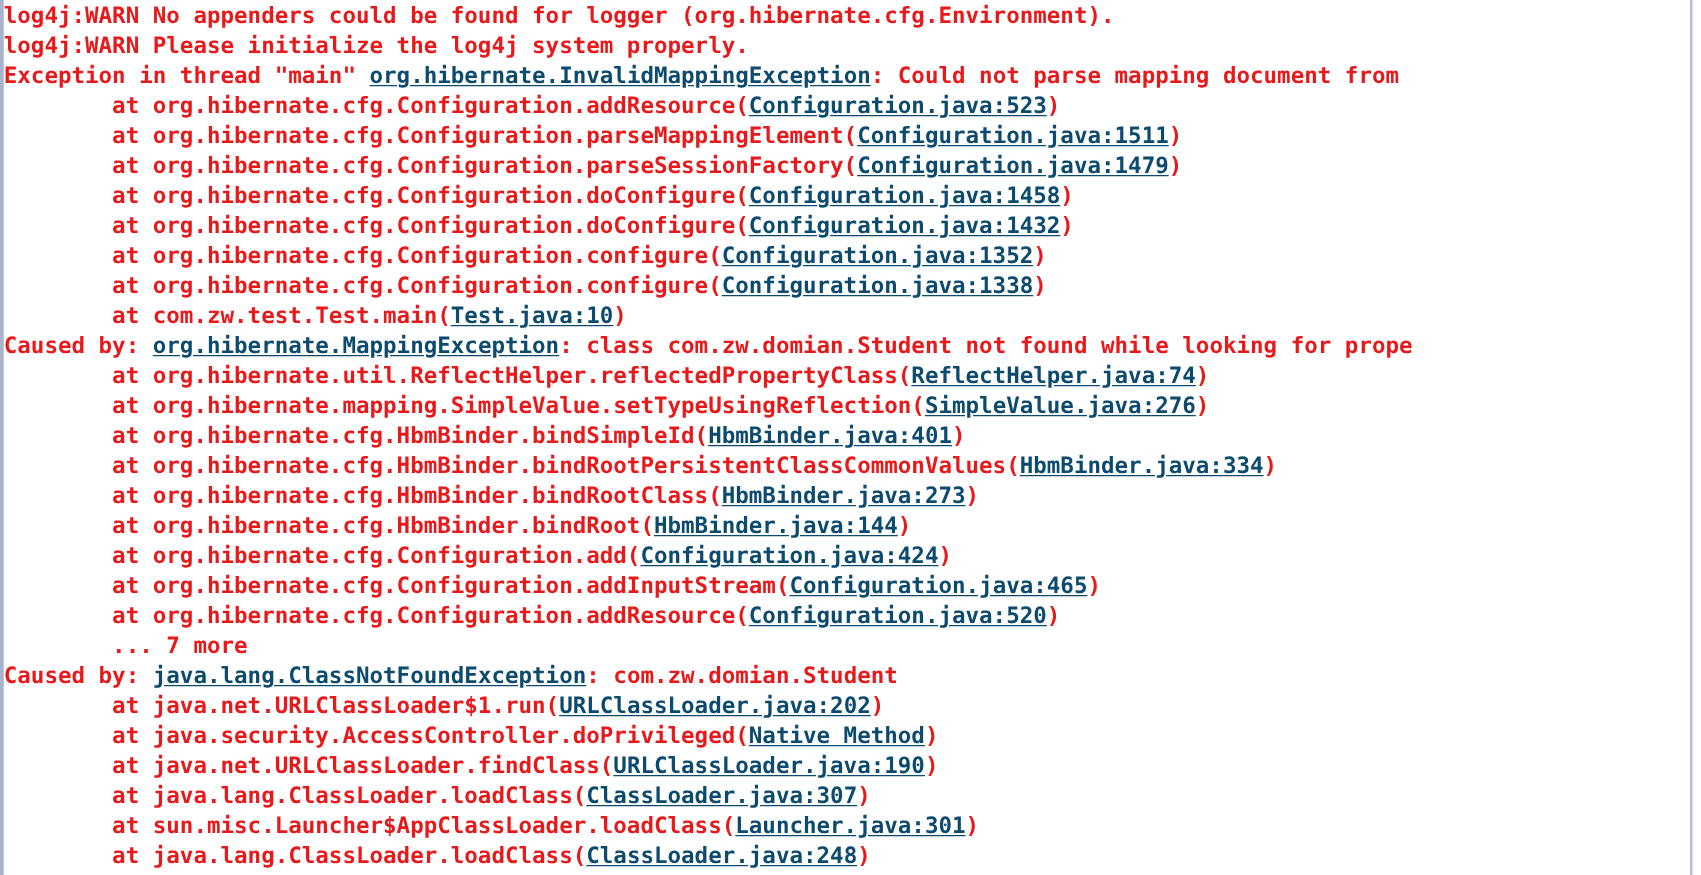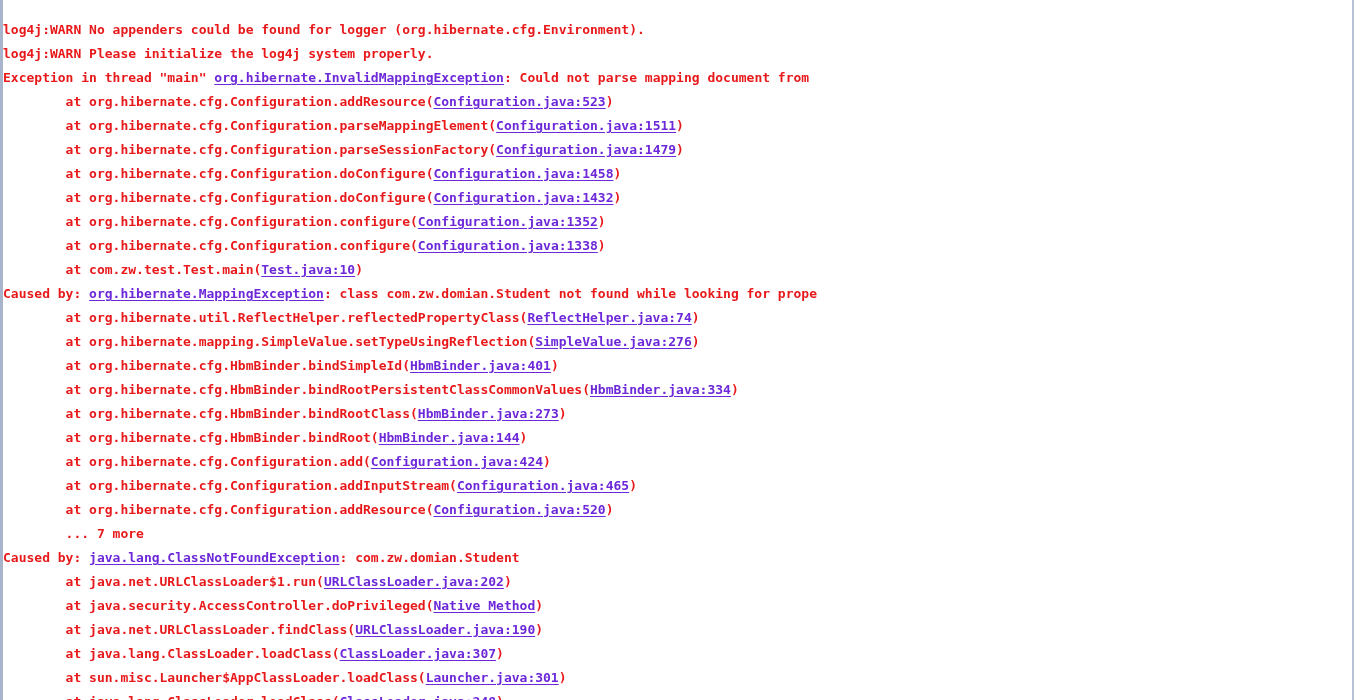--- a/index.html
+++ b/index.html
@@ -51,40 +51,40 @@
 
   #console-text {
     position: absolute;
     left: 3px;
     top: 0;
     width: 1352px;
     height: 700px;
     overflow: hidden;
     white-space: pre;
     font-family: "DejaVu Sans Mono", "Liberation Mono", monospace;
-    font-size: 13px;
+    font-size: 18px;
     line-height: 24px;
     letter-spacing: 0px;
     color: #e8191b;
-    padding-top: 18px;
+    padding-top: 1px;
     box-sizing: border-box;
   }
 
   .line {
     height: 24px;
     white-space: pre;
     font-weight: bold;
   }
 
   .err {
     color: #e8191b;
   }
 
   .lnk {
-    color: #6d28d9;
+    color: #0c4a6e;
     text-decoration: underline;
     text-underline-offset: 2px;
     cursor: pointer;
   }
 </style>
 </head>
 <body>
 
 <div id="console-panel">
 

